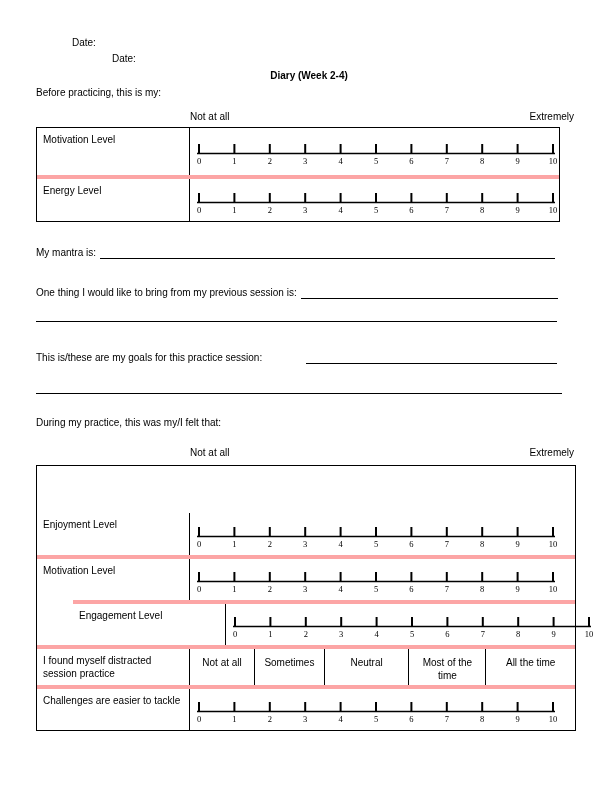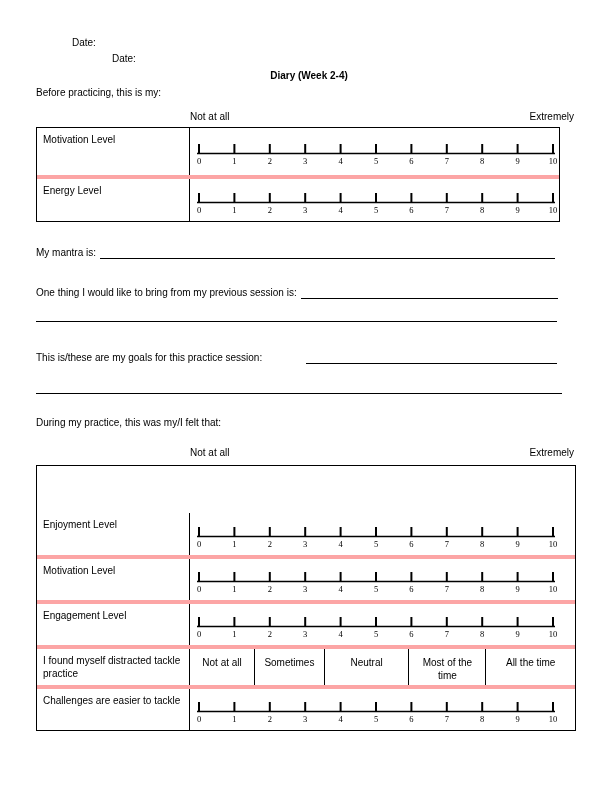--- a/index.html
+++ b/index.html
@@ -215,21 +215,21 @@
               <text x="253.79999999999998" y="23" font-size="8.5" text-anchor="middle" font-family="Liberation Serif, serif" fill="#000000">7</text>
               <line x1="289.2" y1="3" x2="289.2" y2="13" stroke="#000000" stroke-width="2"></line>
               <text x="289.2" y="23" font-size="8.5" text-anchor="middle" font-family="Liberation Serif, serif" fill="#000000">8</text>
               <line x1="324.59999999999997" y1="3" x2="324.59999999999997" y2="13" stroke="#000000" stroke-width="2"></line>
               <text x="324.59999999999997" y="23" font-size="8.5" text-anchor="middle" font-family="Liberation Serif, serif" fill="#000000">9</text>
               <line x1="360" y1="3" x2="360" y2="13" stroke="#000000" stroke-width="2"></line>
               <text x="360" y="23" font-size="8.5" text-anchor="middle" font-family="Liberation Serif, serif" fill="#000000">10</text>
             </svg></div>
       </div>
     </div>
-    <div class="trow" style="height:45px;">
+    <div class="trow" style="height:45px;margin-left:36px;">
       <div class="label-cell">Engagement Level</div>
       <div class="scale-cell">
         <div class="scale-holder"><svg width="366" height="26" viewBox="0 0 366 26" xmlns="http://www.w3.org/2000/svg">
               <line x1="4" y1="12.5" x2="362" y2="12.5" stroke="#000000" stroke-width="1.4"></line>
               <line x1="6" y1="3" x2="6" y2="13" stroke="#000000" stroke-width="2"></line>
               <text x="6" y="23" font-size="8.5" text-anchor="middle" font-family="Liberation Serif, serif" fill="#000000">0</text>
               <line x1="41.4" y1="3" x2="41.4" y2="13" stroke="#000000" stroke-width="2"></line>
               <text x="41.4" y="23" font-size="8.5" text-anchor="middle" font-family="Liberation Serif, serif" fill="#000000">1</text>
               <line x1="76.8" y1="3" x2="76.8" y2="13" stroke="#000000" stroke-width="2"></line>
               <text x="76.8" y="23" font-size="8.5" text-anchor="middle" font-family="Liberation Serif, serif" fill="#000000">2</text>
@@ -246,21 +246,21 @@
               <line x1="289.2" y1="3" x2="289.2" y2="13" stroke="#000000" stroke-width="2"></line>
               <text x="289.2" y="23" font-size="8.5" text-anchor="middle" font-family="Liberation Serif, serif" fill="#000000">8</text>
               <line x1="324.59999999999997" y1="3" x2="324.59999999999997" y2="13" stroke="#000000" stroke-width="2"></line>
               <text x="324.59999999999997" y="23" font-size="8.5" text-anchor="middle" font-family="Liberation Serif, serif" fill="#000000">9</text>
               <line x1="360" y1="3" x2="360" y2="13" stroke="#000000" stroke-width="2"></line>
               <text x="360" y="23" font-size="8.5" text-anchor="middle" font-family="Liberation Serif, serif" fill="#000000">10</text>
             </svg></div>
       </div>
     </div>
     <div class="trow" style="height:40px;">
-      <div class="label-cell">I found myself distracted tackle practice</div>
+      <div class="label-cell">I found myself distracted session practice</div>
       <div class="choices">
         <div class="opt-cell opt-0">Not at all</div>
         <div class="opt-cell opt-1">Sometimes</div>
         <div class="opt-cell opt-2">Neutral</div>
         <div class="opt-cell opt-3">Most of the time</div>
         <div class="opt-cell opt-4">All the time</div>
       </div>
     </div>
     <div class="trow" style="height:45px;">
       <div class="label-cell">Challenges are easier to tackle</div>

